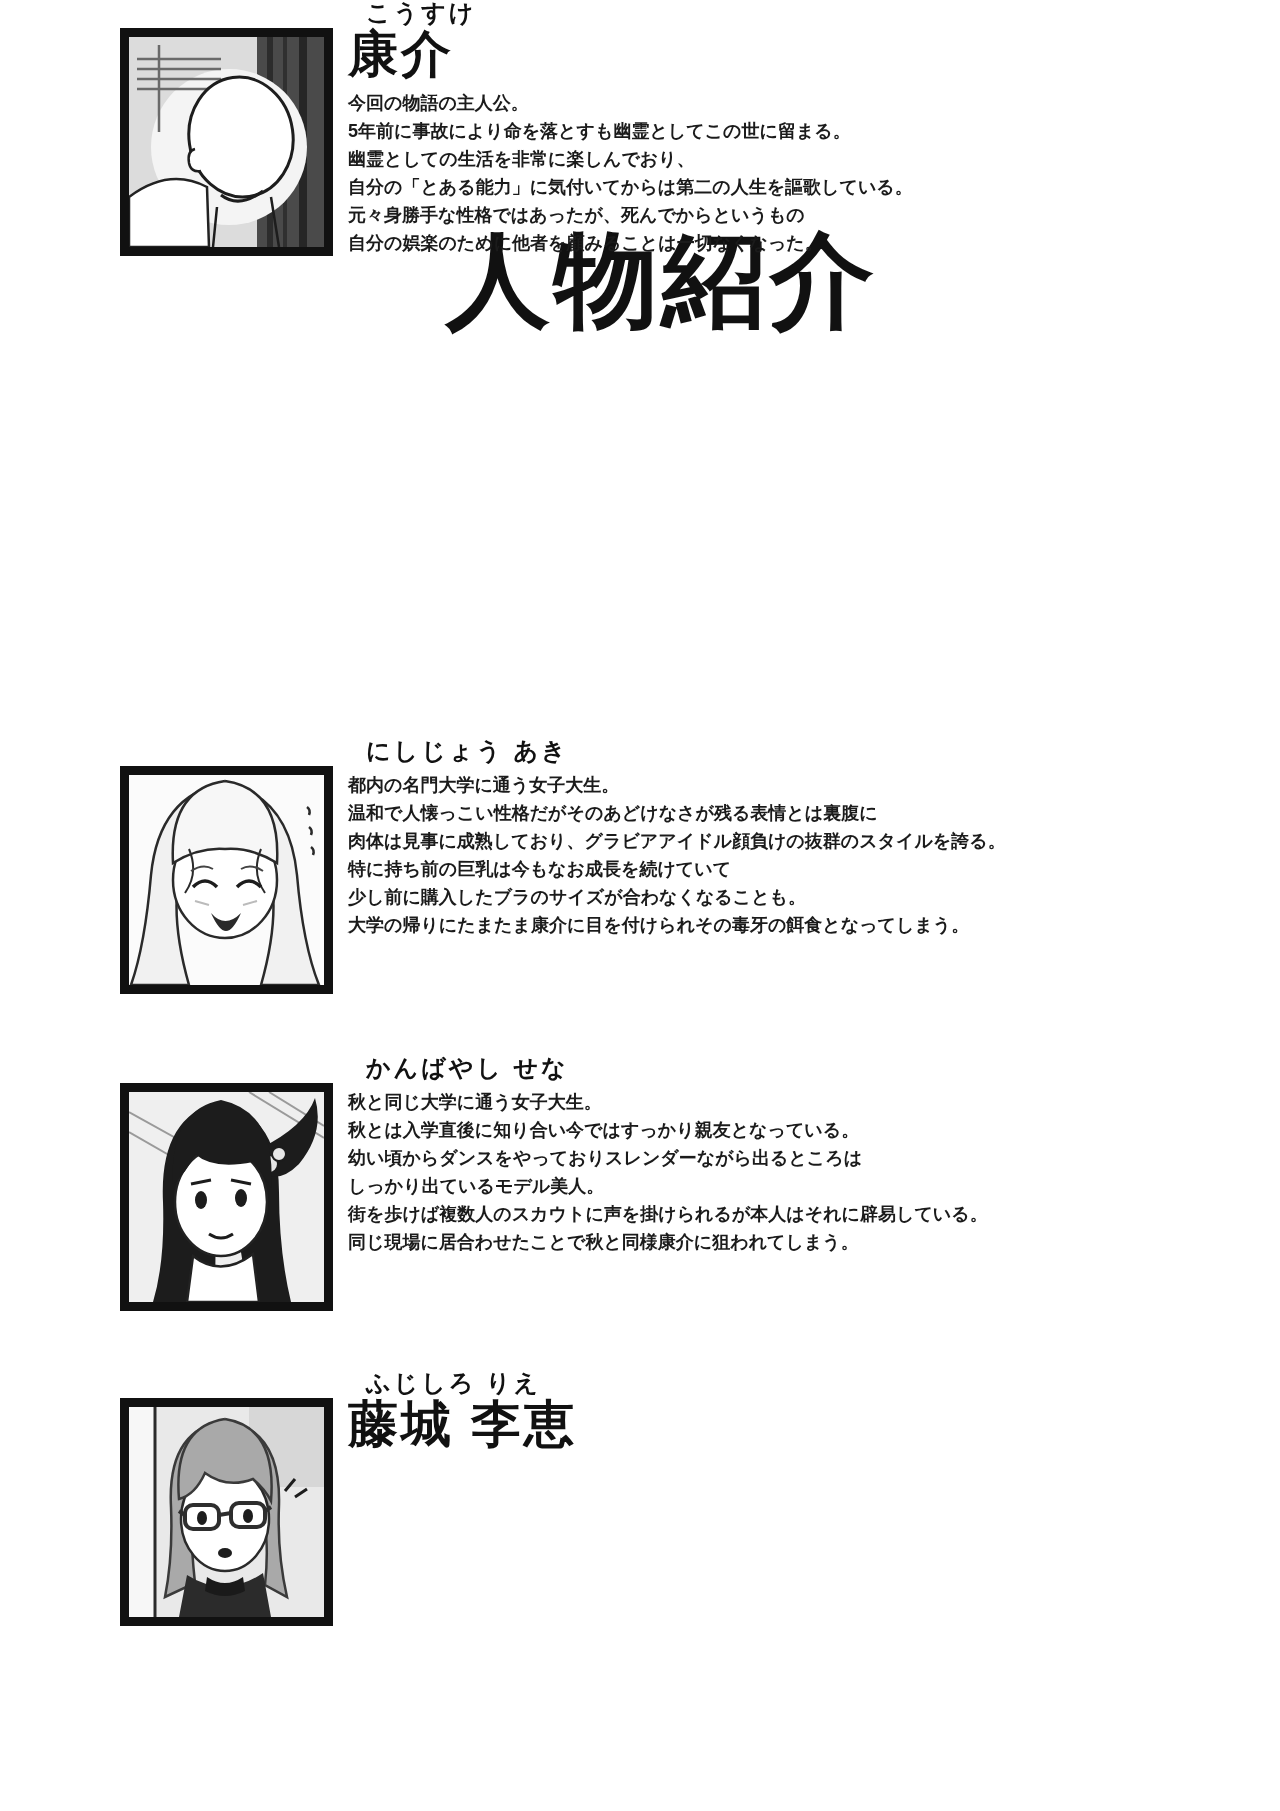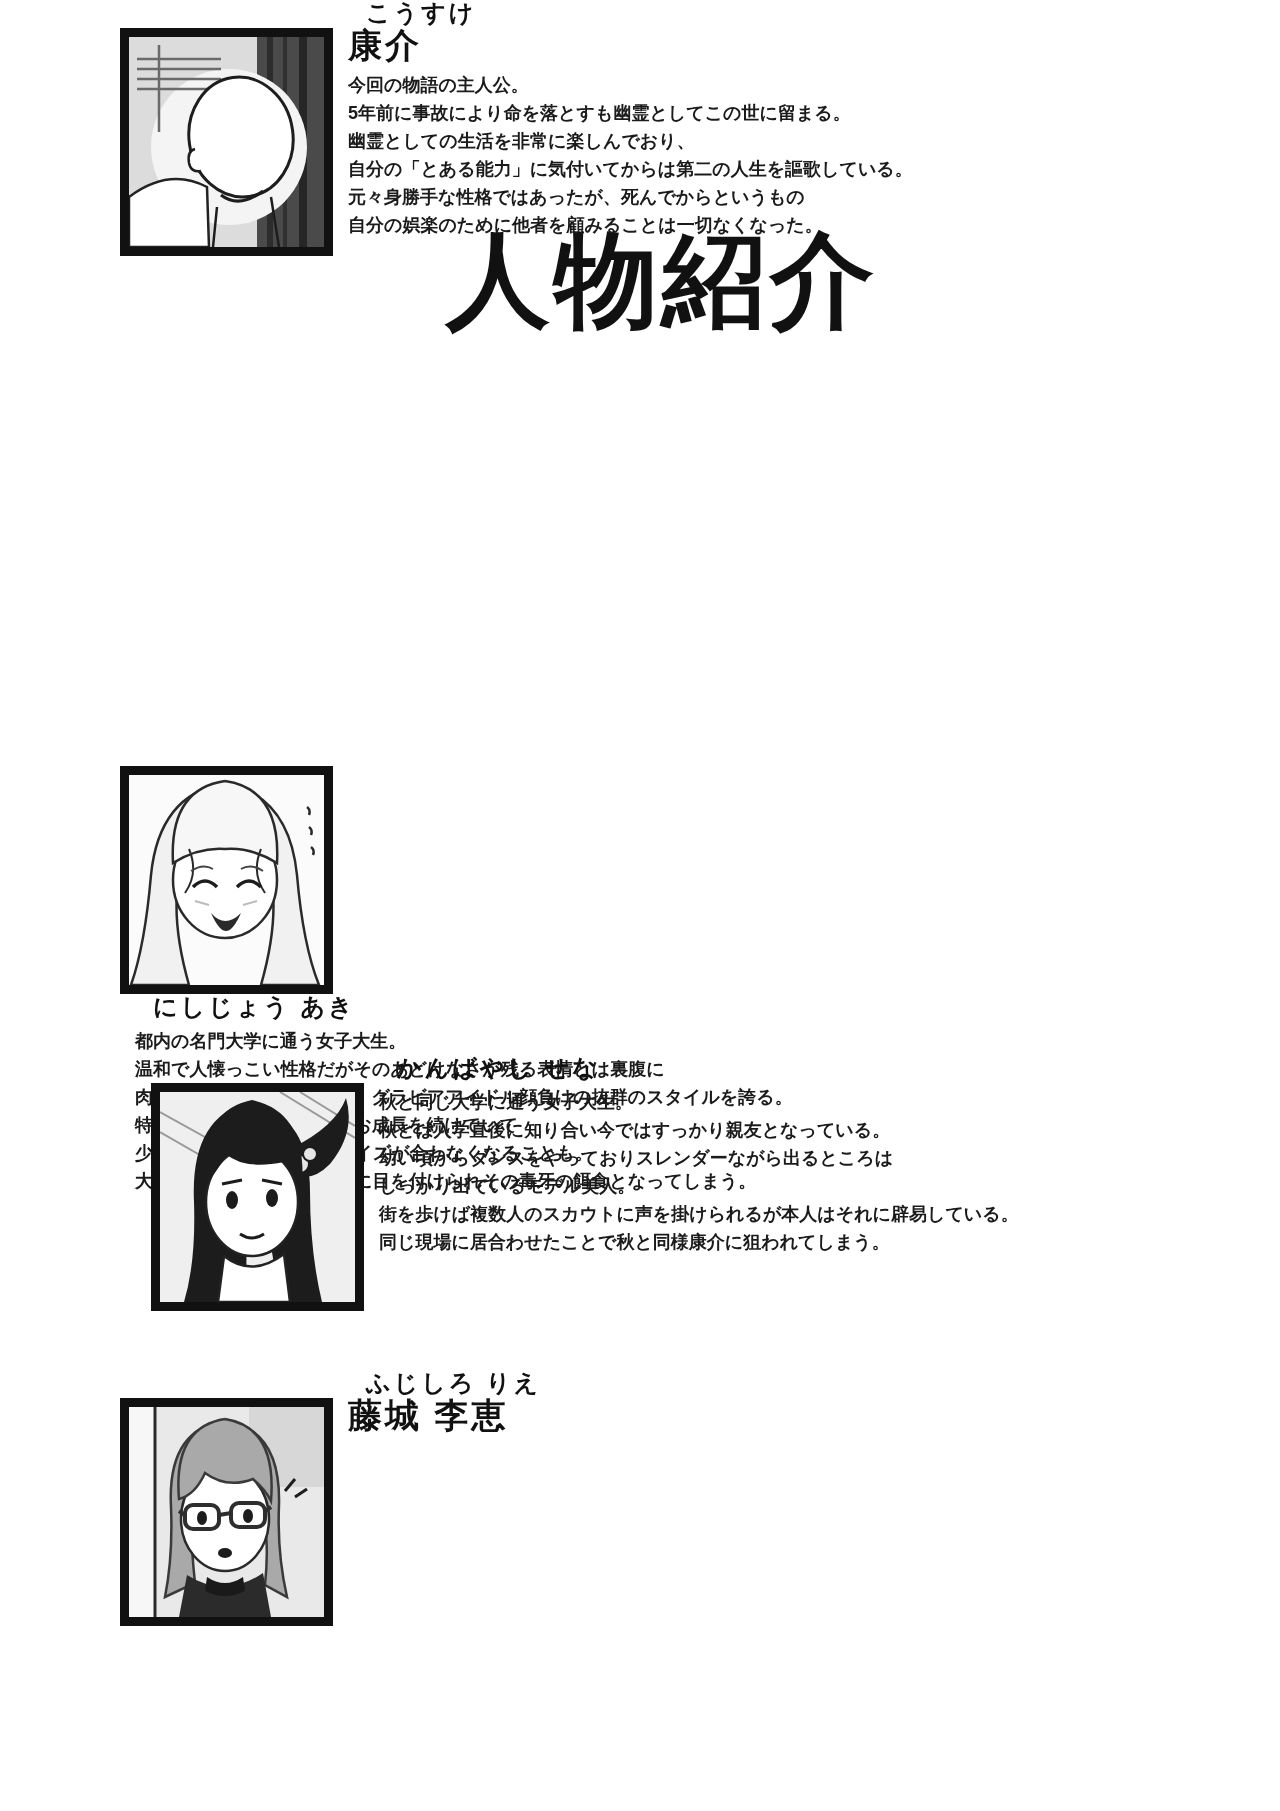--- a/index.html
+++ b/index.html
@@ -25,22 +25,22 @@
     line-height:1.0;
     padding-left:39px;
   }
   .char-row{
     position:absolute;
     left:120px;
     width:1060px;
     display:flex;
     align-items:flex-start;
   }
-  .row-2{top:738px;flex-direction:column;}
-  .row-3{top:1055px;margin-left:31px;}
+  .row-2{top:738px;}
+  .row-3{top:1055px;}
   .row-4{top:1370px;}
   .portrait-box{
     flex:0 0 auto;
     width:195px;
     height:210px;
     border:9px solid #111;
     margin-top:28px;
     background:#f2f2f2;
     overflow:hidden;
   }
@@ -51,21 +51,21 @@
   }
   .furigana{
     font-size:24px;
     font-weight:bold;
     letter-spacing:3px;
     padding-left:18px;
     line-height:1.1;
     color:#111;
   }
   .char-name{
-    font-size:34px;
+    font-size:50px;
     font-weight:bold;
     letter-spacing:3px;
     line-height:1.12;
     color:#111;
   }
   .char-desc{
     margin-top:7px;
     font-size:18px;
     font-weight:600;
     line-height:28px;

